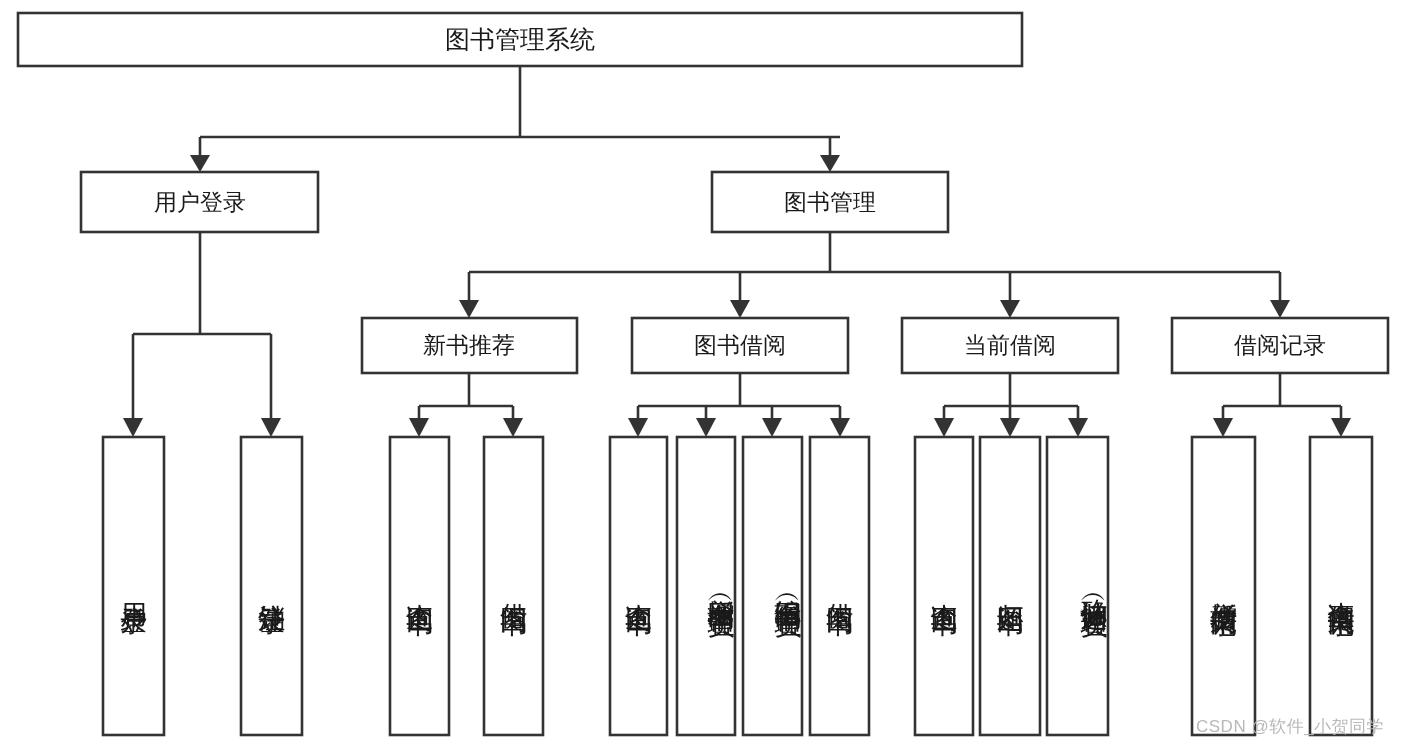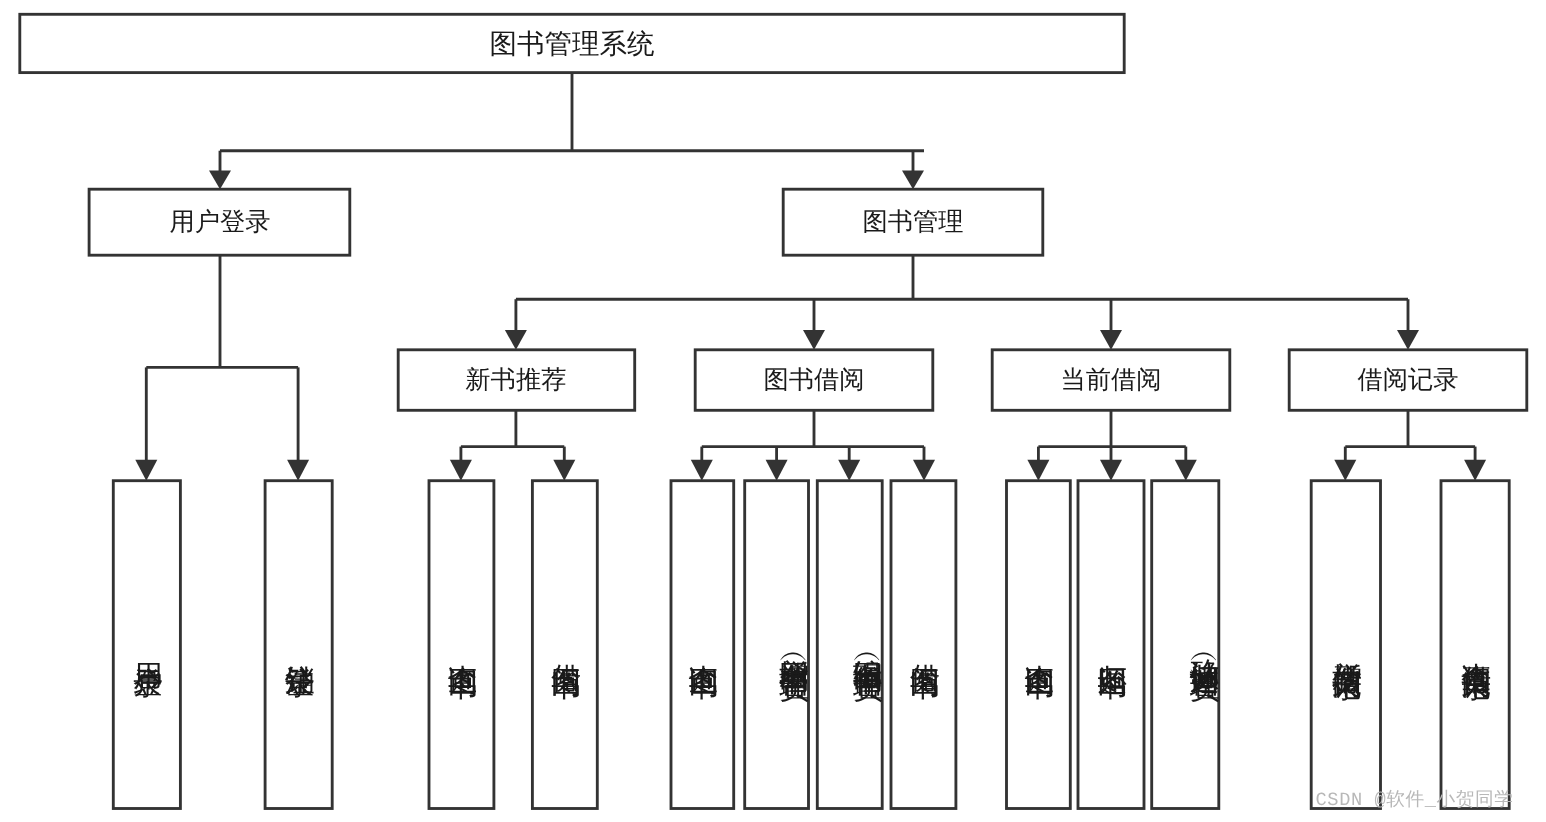--- a/index.html
+++ b/index.html
@@ -63,21 +63,21 @@
     color: #1a1a1a;
     display: flex;
     align-items: center;
     justify-content: center;
     text-align: center;
     white-space: nowrap;
     pointer-events: none;
   }
   .watermark {
     position: absolute;
-    font-family: Liberation Mono, monospace;
+    font-family: Liberation Sans, sans-serif;
     font-size: 17px;
     color: #b8b8b8;
     white-space: nowrap;
     letter-spacing: 0.5px;
   }
 </style>
 </head>
 <body>
 
 <div id="page">

